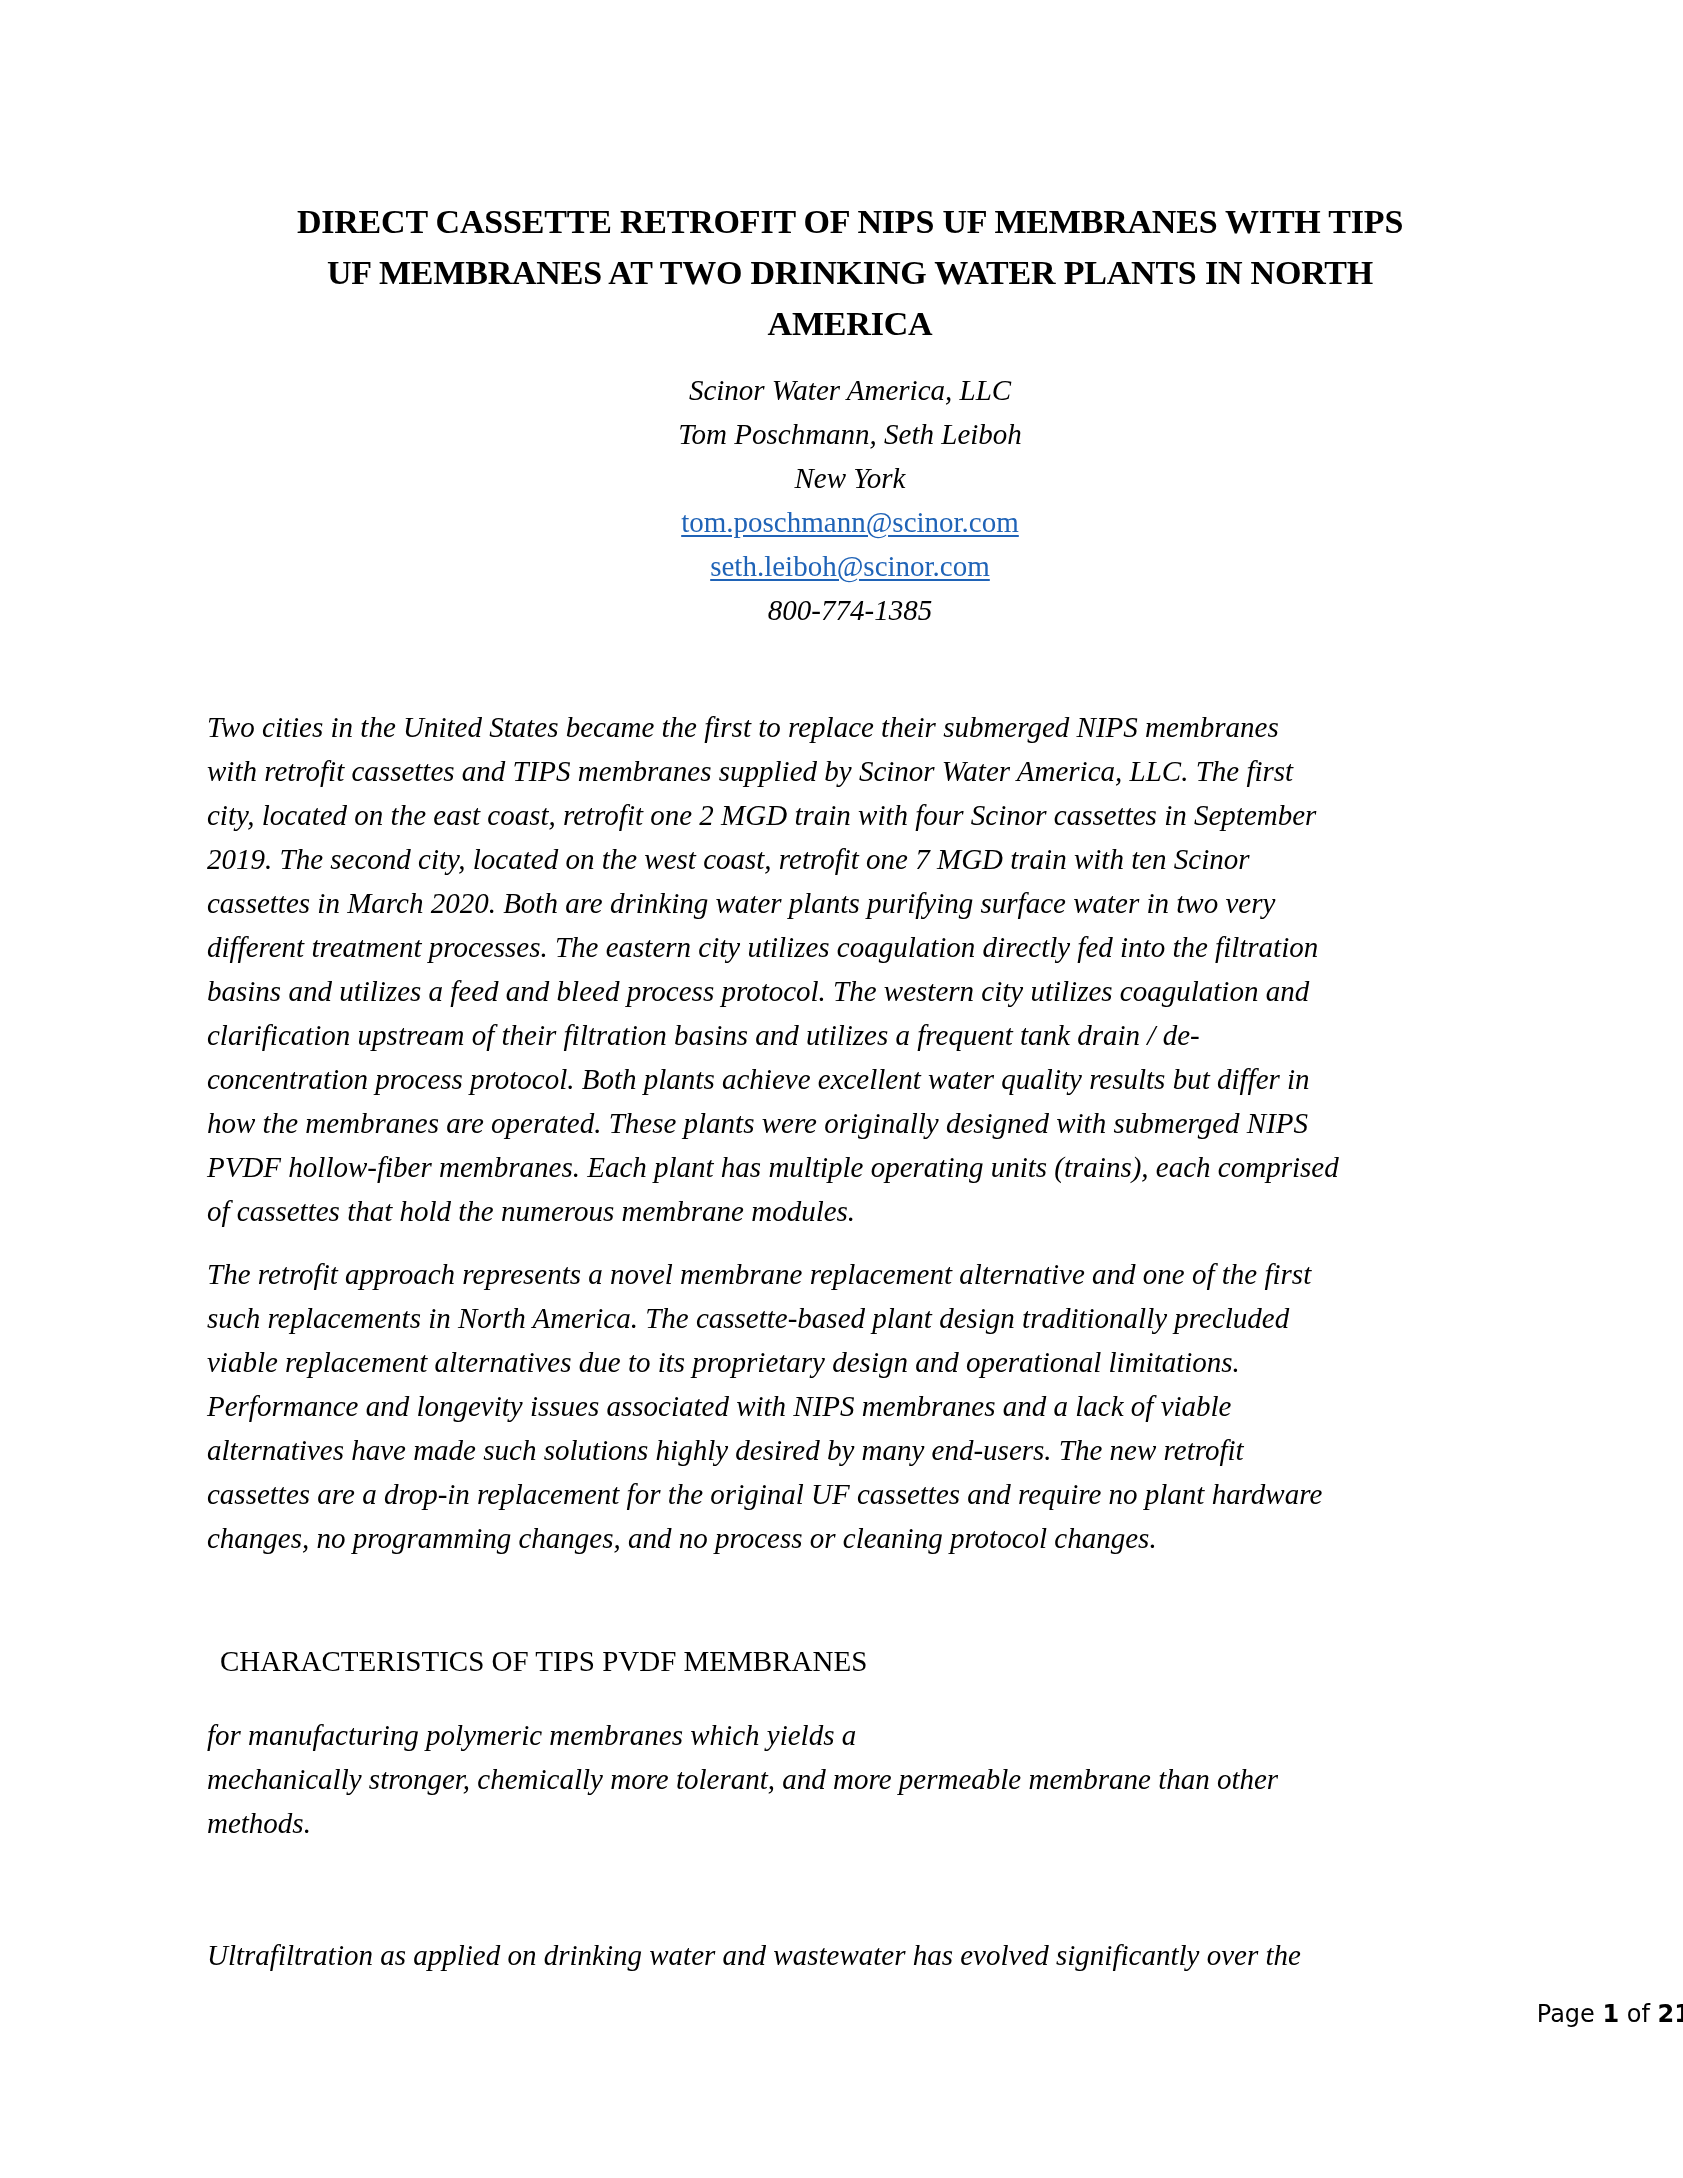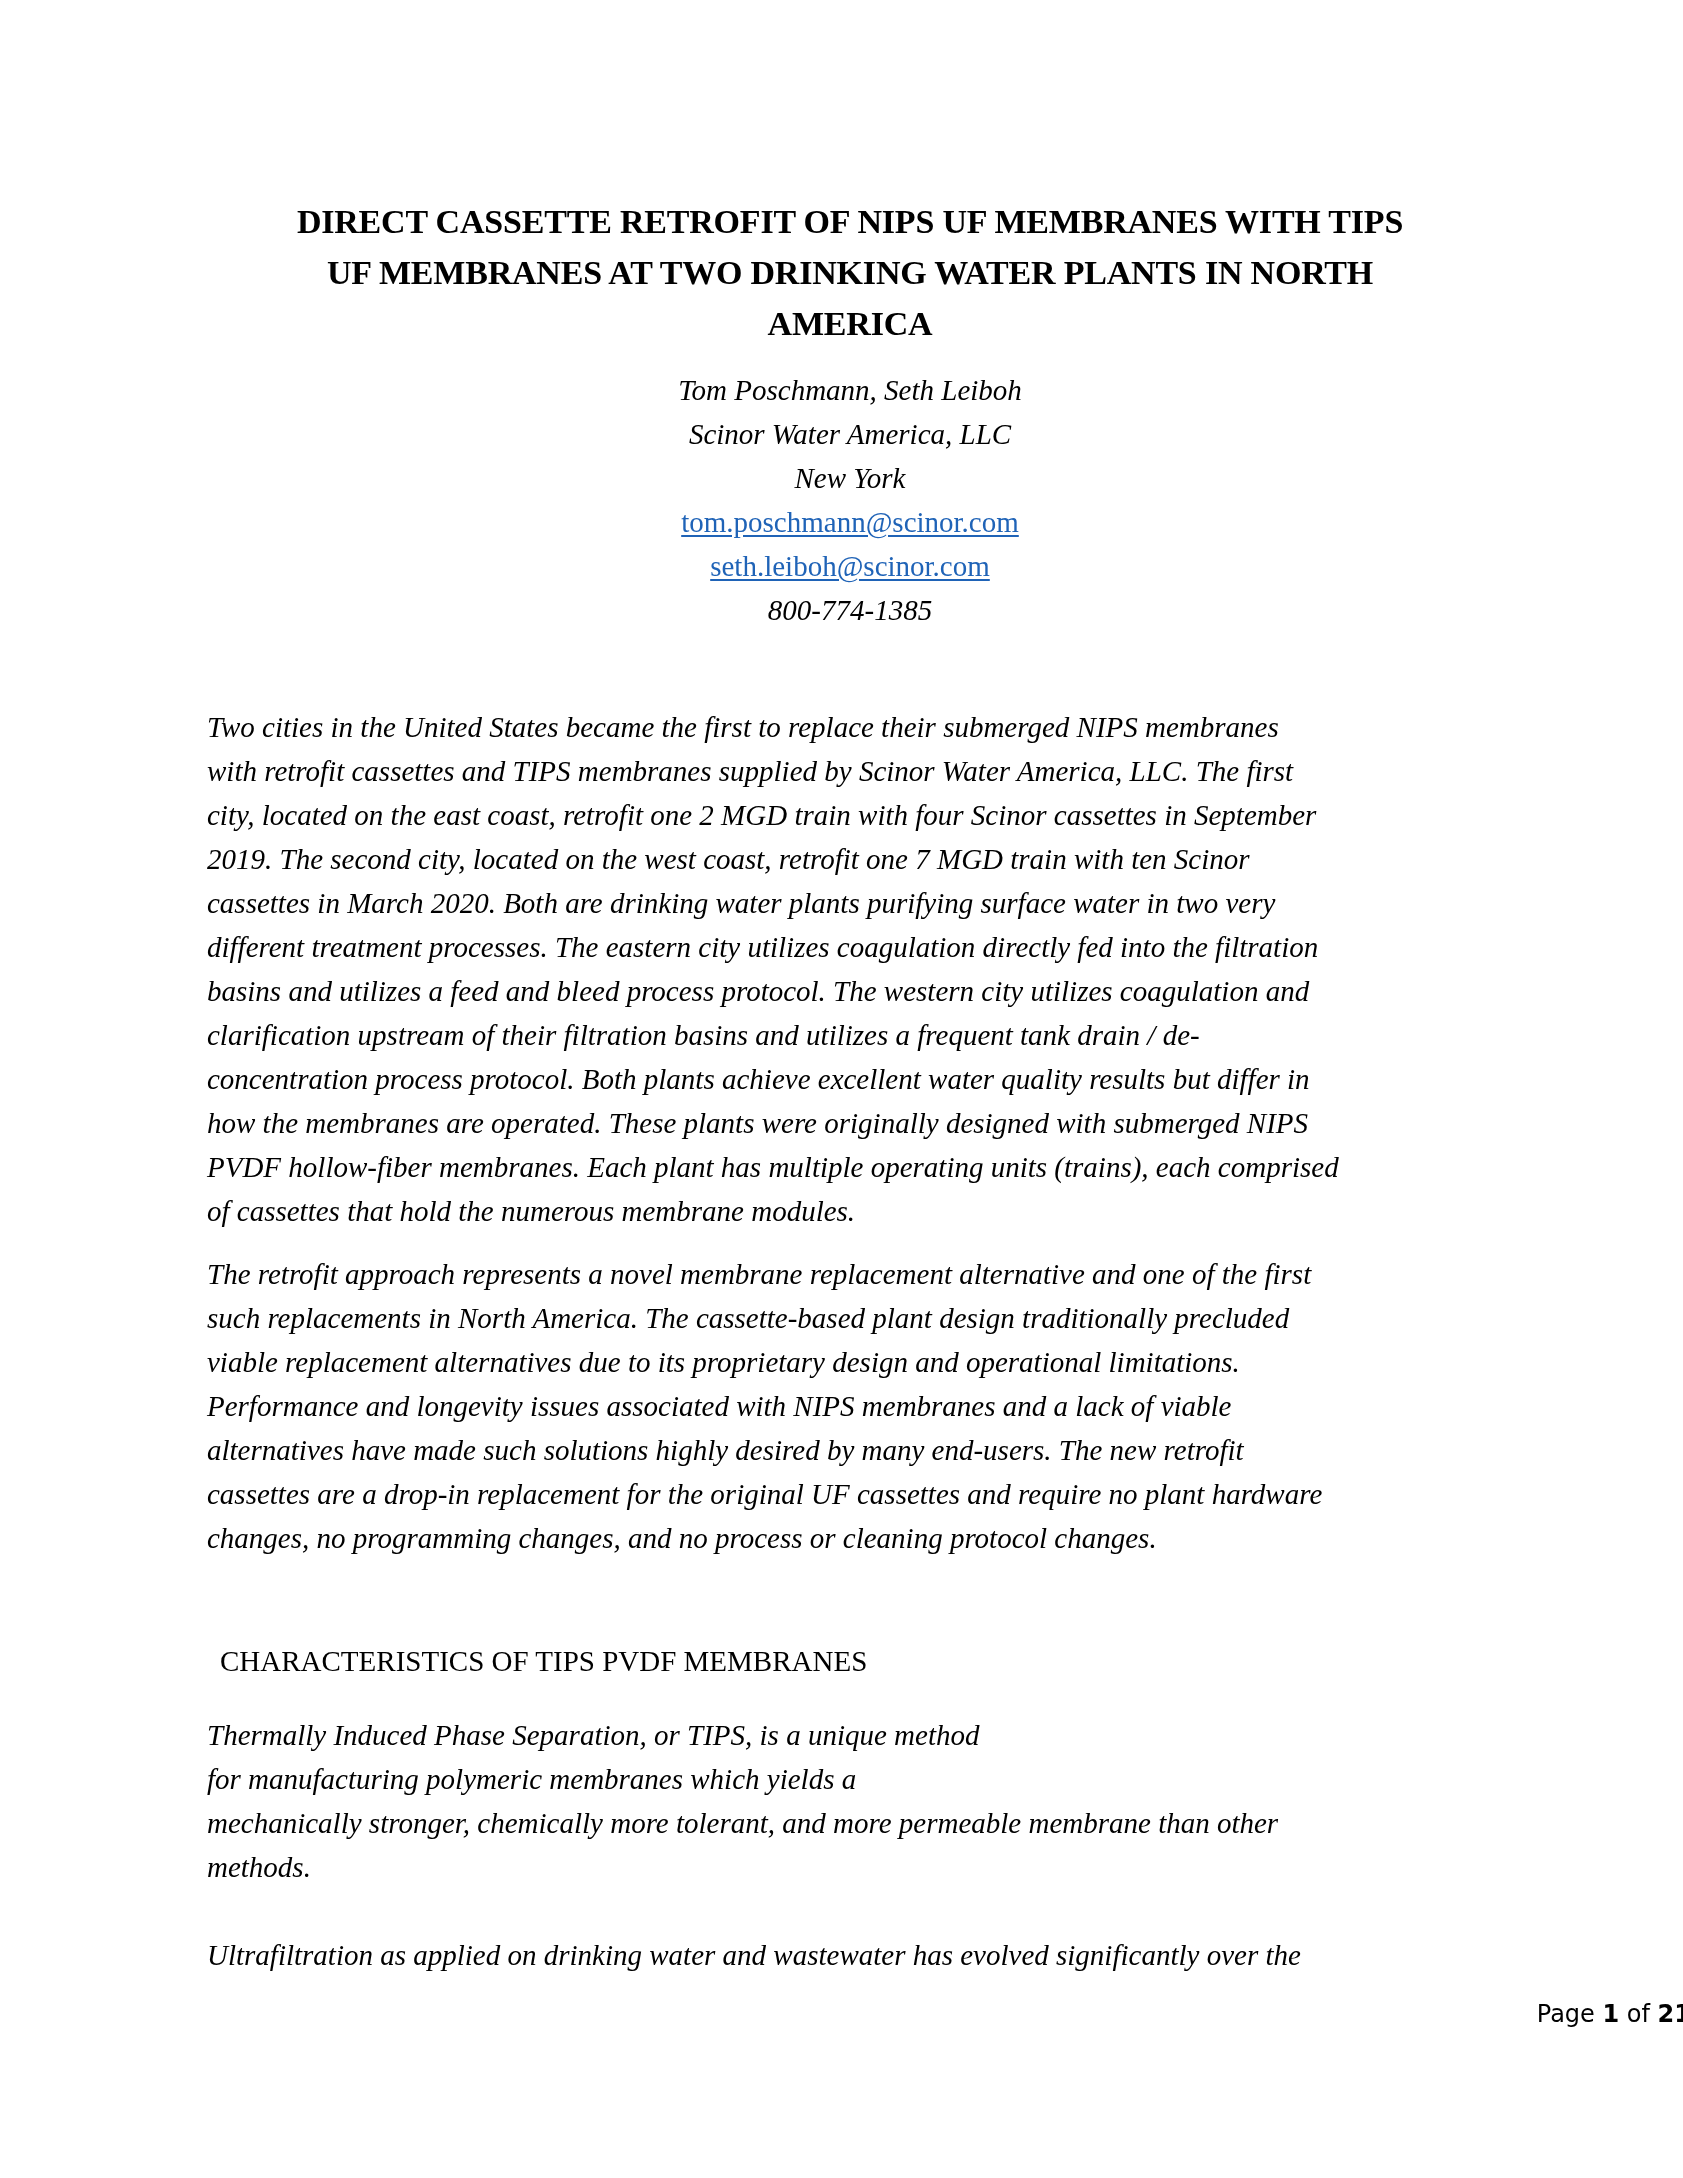--- a/index.html
+++ b/index.html
@@ -92,22 +92,22 @@
 
 <div class="page">
 
   <div class="title">
     <span class="line">DIRECT CASSETTE RETROFIT OF NIPS UF MEMBRANES WITH TIPS</span>
     <span class="line">UF MEMBRANES AT TWO DRINKING WATER PLANTS IN NORTH</span>
     <span class="line">AMERICA</span>
   </div>
 
   <div class="authors">
+    <span class="line">Scinor Water America, LLC</span>
     <span class="line">Tom Poschmann, Seth Leiboh</span>
-    <span class="line">Scinor Water America, LLC</span>
     <span class="line">New York</span>
     <span class="line"><a>tom.poschmann@scinor.com</a></span>
     <span class="line"><a>seth.leiboh@scinor.com</a></span>
     <span class="line">800-774-1385</span>
   </div>
 
   <div class="body-text p1">
     <span class="line">Two cities in the United States became the first to replace their submerged NIPS membranes</span>
     <span class="line">with retrofit cassettes and TIPS membranes supplied by Scinor Water America, LLC.  The first</span>
     <span class="line">city, located on the east coast, retrofit one 2 MGD train with four Scinor cassettes in September</span>
@@ -128,21 +128,20 @@
     <span class="line">viable replacement alternatives due to its proprietary design and operational limitations.</span>
     <span class="line">Performance and longevity issues associated with NIPS membranes and a lack of viable</span>
     <span class="line">alternatives have made such solutions highly desired by many end-users. The new retrofit</span>
     <span class="line">cassettes are a drop-in replacement for the original UF cassettes and require no plant hardware</span>
     <span class="line">changes, no programming changes, and no process or cleaning protocol changes.</span>
   </div>
 
   <div class="heading">CHARACTERISTICS OF TIPS PVDF MEMBRANES</div>
 
   <div class="body-text p3">
-    <span class="line">Thermally Induced Phase Separation, or TIPS, is a unique method</span>
     <span class="line">for manufacturing polymeric membranes which yields a</span>
     <span class="line">mechanically stronger, chemically more tolerant, and more permeable membrane than other</span>
     <span class="line">methods.</span>
   </div>
 
   <div class="body-text p4">
     <span class="line">Ultrafiltration as applied on drinking water and wastewater has evolved significantly over the</span>
   </div>
 
   <div class="footer">

